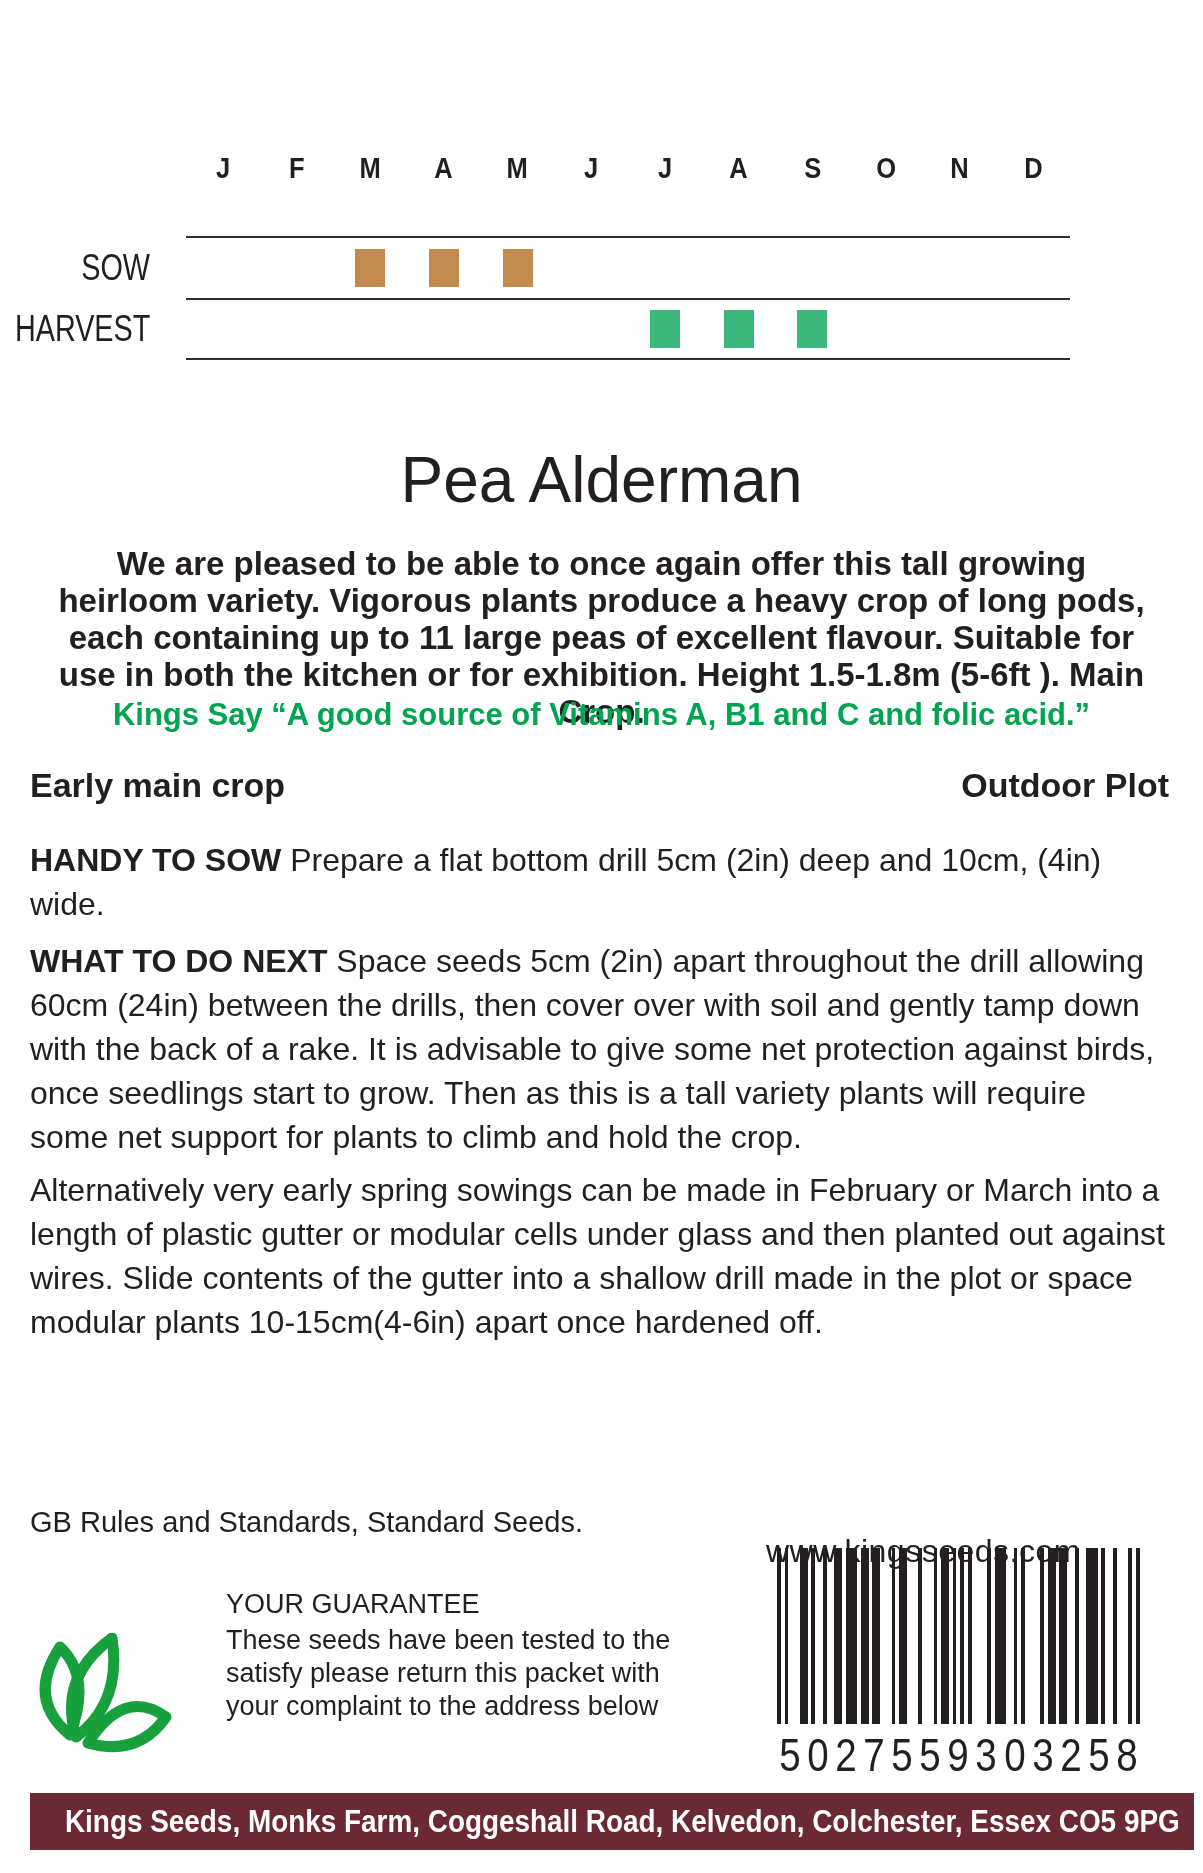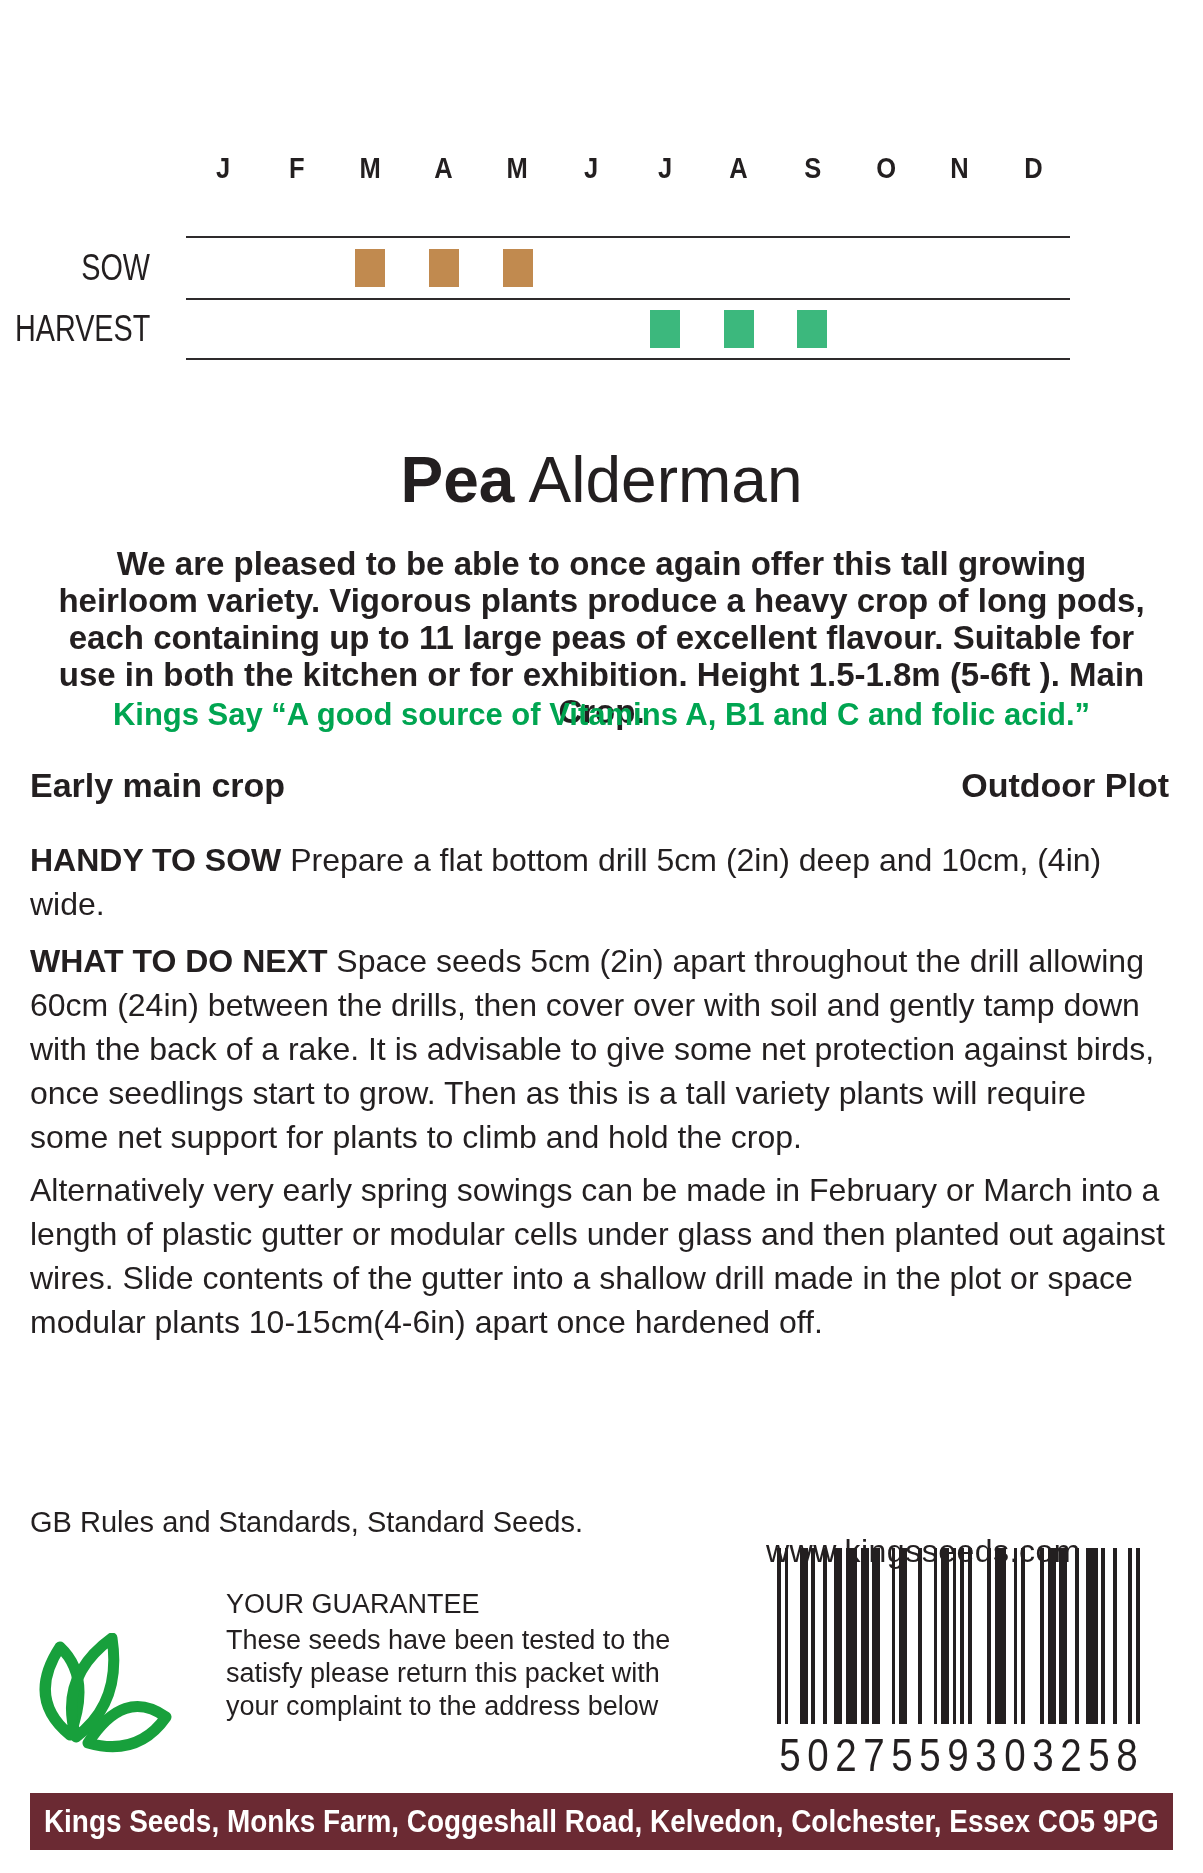--- a/index.html
+++ b/index.html
@@ -14,21 +14,21 @@
   .cal-cell .sx{display:inline-block;transform:scaleX(.88);}
   .cal-line{border-top:2px solid #2e2b2c;margin-left:186px;}
   .cal-row{position:relative;height:60px;}
   .cal-label{position:absolute;left:0;top:0;width:150px;height:100%;display:flex;align-items:center;justify-content:flex-end;}
   .cal-label span{font-size:36px;transform:scaleX(.8);transform-origin:right center;white-space:nowrap;}
   .cal-cells{display:flex;margin-left:186px;height:100%;}
   .cal-square{width:30px;height:38px;}
 
   
   .title{position:absolute;top:446px;left:0;width:100%;text-align:center;font-size:64px;line-height:1.08;}
-  .title .t-bold{font-weight:700;}
+  .title .t-bold{font-weight:400;}
   .title .t-reg{font-weight:400;}
   .desc-wrap{position:absolute;top:545px;left:48px;right:48px;}
   .desc{font-weight:700;font-size:33px;line-height:37px;text-align:center;}
   .kings-say{position:absolute;top:697px;left:48px;right:48px;}
   .kings-say div{font-weight:700;font-size:31px;text-align:center;}
   .crop-row{position:absolute;top:766px;left:30px;right:34px;}
   .crop-row .inner{display:flex;justify-content:space-between;font-weight:700;font-size:34px;}
 
   
   .bodycopy{position:absolute;top:838px;left:30px;right:36px;}
@@ -44,21 +44,21 @@
   .barcode-bars{width:100%;height:100%;display:flex;}
   .barcode-bars i{display:block;height:100%;}
   .barcode-digits{position:absolute;top:179px;left:0;width:100%;display:flex;justify-content:space-between;font-size:47px;}
   .barcode-digits span{display:inline-block;transform:scaleX(.82);}
 
   .guarantee{position:absolute;top:1588px;left:226px;width:470px;font-size:27px;line-height:33px;}
   .guarantee .g-title{margin-bottom:3px;}
 
   .leaf-logo{position:absolute;top:1633px;left:26px;}
 
-  .footer-bar{position:absolute;top:1793px;left:30px;width:1143px;height:57px;display:flex;align-items:center;justify-content:center;}
+  .footer-bar{position:absolute;top:1793px;left:30px;width:1143px;height:57px;display:flex;align-items:center;justify-content:center;padding-left:21px;}
   .footer-bar .inner{color:#ffffff;font-weight:700;font-size:31px;text-align:center;transform:scaleX(.9);transform-origin:center center;width:111.11%;white-space:nowrap;}
 </style>
 </head>
 <body>
 
 <div id="sheet">
 
   <div class="calendar">
     <div class="cal-header">
         <div class="cal-cell">

